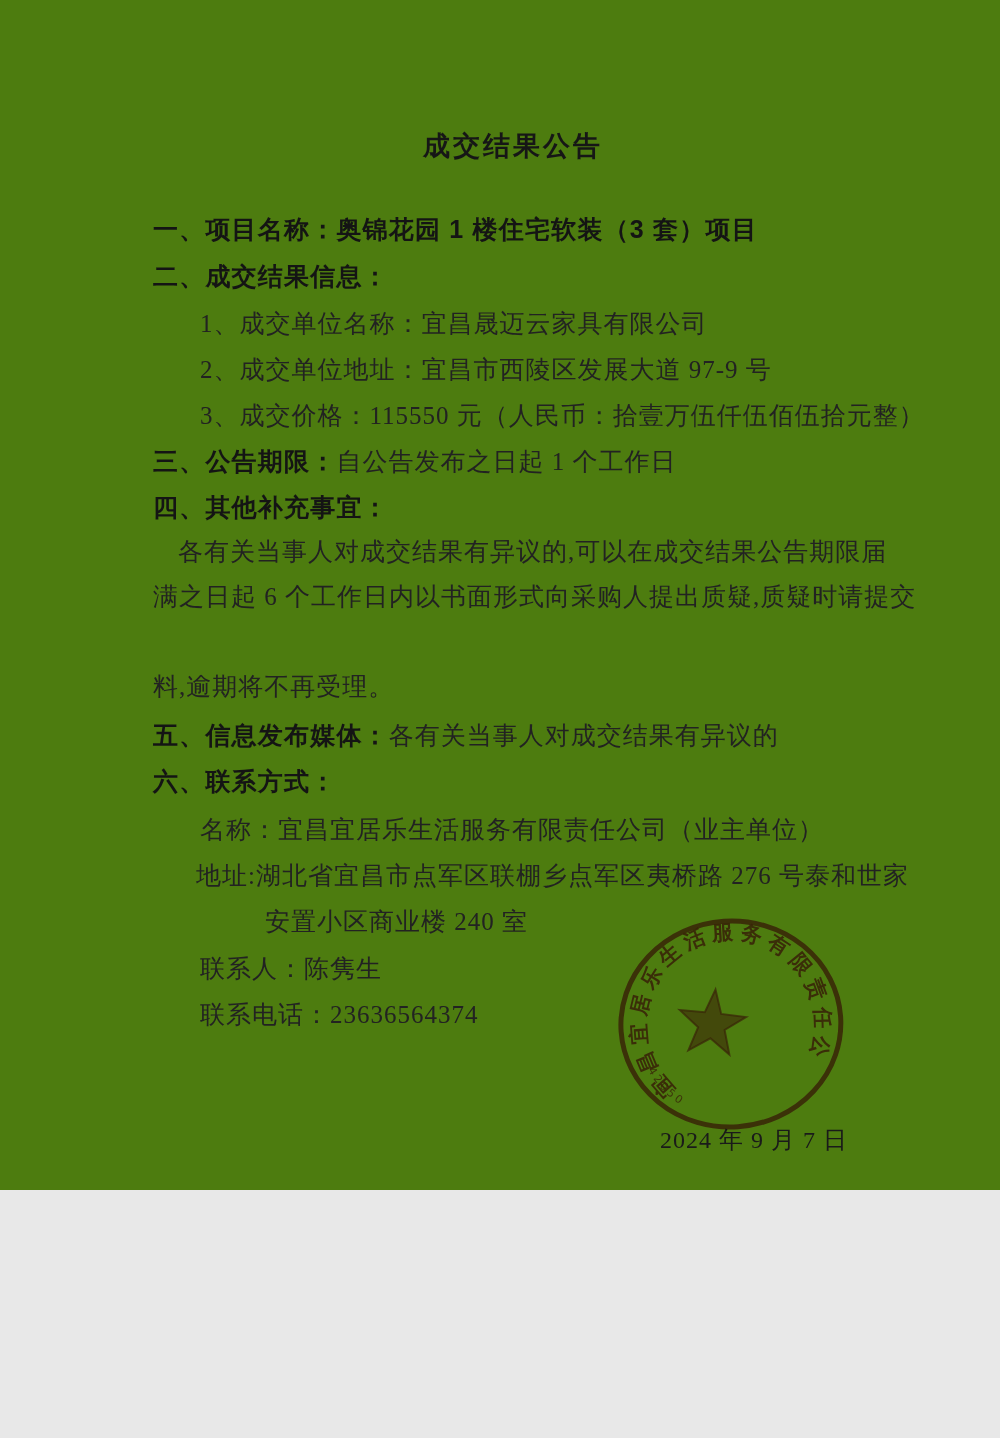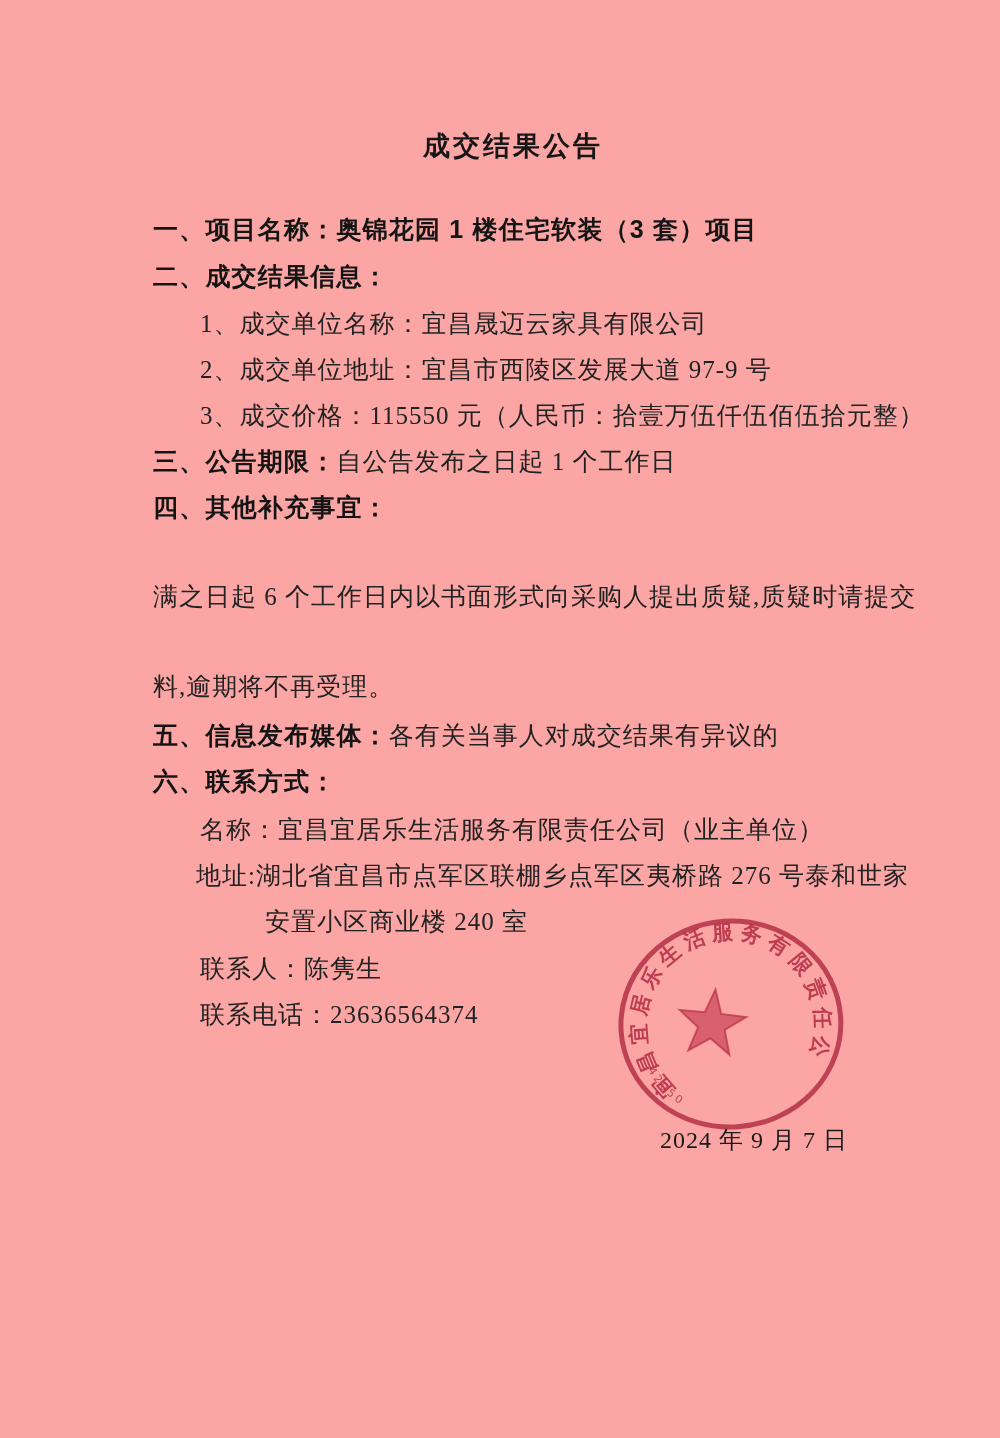--- a/index.html
+++ b/index.html
@@ -1,19 +1,19 @@
 <!DOCTYPE html>
 <html><head>
 <meta charset="utf-8">
 <style>
   html,body{margin:0;padding:0;background:#e8e8e8;}
   .page{
     position:relative;
-    width:1000px;height:1438px;
-    background:#fca5a5;
+    width:1000px;height:1190px;
+    background:#4d7c0f;
     overflow:hidden;
     color:#1e1e1e;
   }
   .title{
     position:absolute;
     top:128px;left:0;width:1000px;
     text-align:center;
     text-indent:26px;
     font-family:"Liberation Serif","DejaVu Serif",serif;
     font-weight:700;
@@ -72,20 +72,21 @@
   <div class="line" style="top:310px;left:200px"><span class="b"></span><span class="r">1、成交单位名称：宜昌晟迈云家具有限公司</span></div>
 
   <div class="line" style="top:356px;left:200px"><span class="b"></span><span class="r">2、成交单位地址：宜昌市西陵区发展大道 97-9 号</span></div>
 
   <div class="line" style="top:402px;left:200px"><span class="b"></span><span class="r">3、成交价格：115550 元（人民币：拾壹万伍仟伍佰伍拾元整）</span></div>
 
   <div class="line" style="top:448px;left:153px"><span class="b">三、公告期限：</span><span class="r">自公告发布之日起 1 个工作日</span></div>
 
   <div class="line" style="top:494px;left:153px"><span class="b">四、其他补充事宜：</span><span class="r"></span></div>
 
+  <div class="line" style="top:538px;left:178px"><span class="b"></span><span class="r">各有关当事人对成交结果有异议的,可以在成交结果公告期限届</span></div>
 
   <div class="line" style="top:583px;left:153px"><span class="b"></span><span class="r">满之日起 6 个工作日内以书面形式向采购人提出质疑,质疑时请提交</span></div>
 
 
   <div class="line" style="top:673px;left:153px"><span class="b"></span><span class="r">料,逾期将不再受理。</span></div>
 
   <div class="line" style="top:722px;left:153px"><span class="b">五、信息发布媒体：</span><span class="r">各有关当事人对成交结果有异议的</span></div>
 
   <div class="line" style="top:768px;left:153px"><span class="b">六、联系方式：</span><span class="r"></span></div>
 

